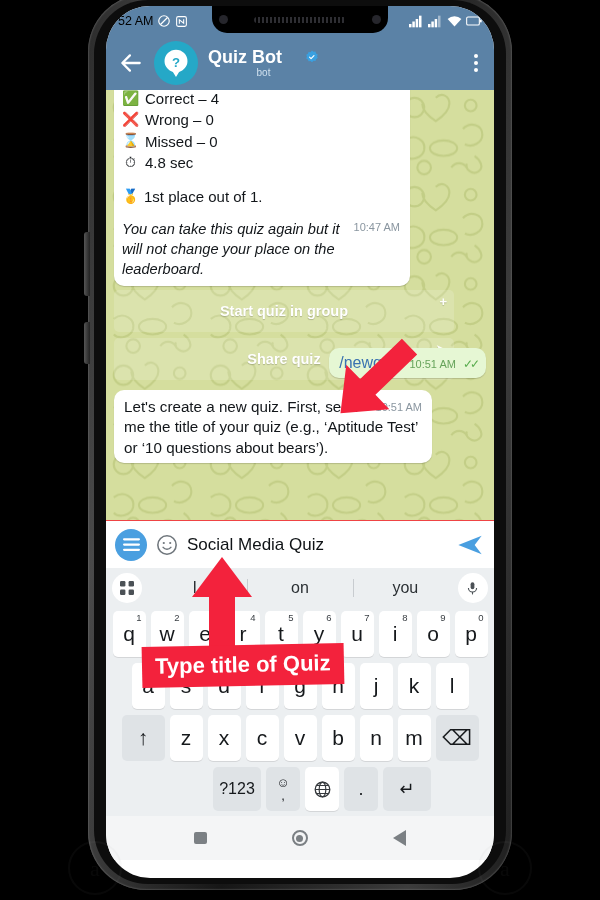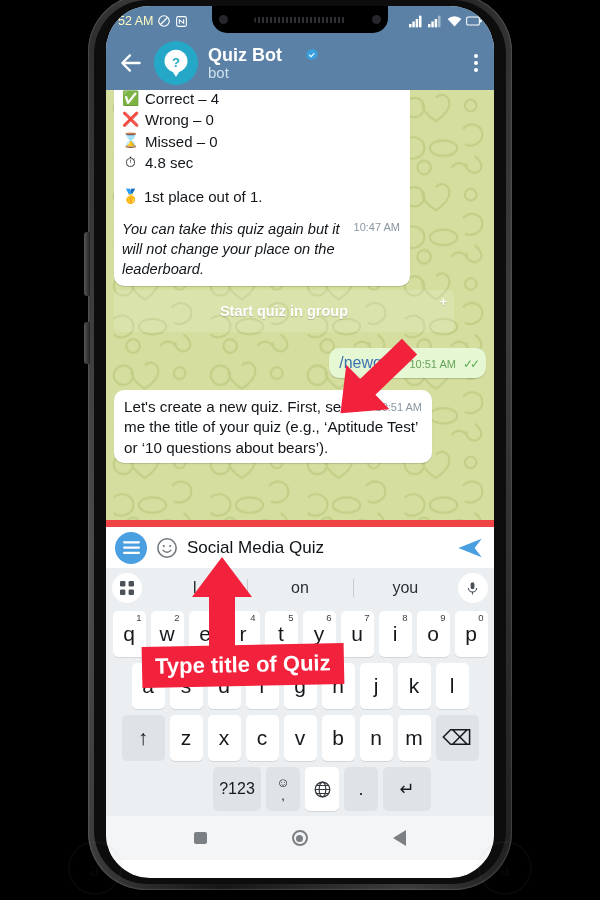--- a/index.html
+++ b/index.html
@@ -38,21 +38,21 @@
     position: absolute; left: 84px; width: 6px;
     background: linear-gradient(90deg,#555,#222);
     border-radius: 3px 0 0 3px;
   }
 
   
   #status-bar {
     position: relative;
     height: 30px;
     background: #5b82a6;
-    color: #fef9c3;
+    color: #000000;
     font-size: 12.5px;
     display: flex; align-items: center;
     padding: 0 12px;
   }
   #status-left { display:flex; align-items:center; gap:4px; white-space:nowrap; }
   #status-right { margin-left:auto; display:flex; align-items:center; gap:4px; }
   #notch {
     position:absolute; left:50%; transform:translateX(-50%);
     top:0; width:176px; height:27px;
     background:#000; border-radius: 0 0 15px 15px;
@@ -71,21 +71,21 @@
   #back-arrow { width:26px; height:26px; flex:0 0 auto; }
   #bot-avatar {
     width:44px; height:44px; border-radius:50%;
     background:#25a8c7; display:flex; align-items:center; justify-content:center;
     flex:0 0 auto;
   }
   #header-texts { display:flex; flex-direction:column; justify-content:center; line-height:1.12; }
   #header-title-row { display:flex; align-items:center; gap:23px; }
   #header-title { color:#fff; font-size:18px; font-weight:bold; }
   #verified-badge { width:14px; height:14px; }
-  #header-subtitle { color:#cfe0ee; font-size:15px; }
+  #header-subtitle { color:#cfe0ee; font-size:10px;text-align:center; }
   #menu-dots { margin-left:auto; display:flex; flex-direction:column; gap:3px; padding:6px 6px; }
   .dot { width:4px; height:4px; border-radius:50%; background:#fff; }
 
   
   #chat-body {
     position:relative; height:430px;
     background:#d5de9e;
     overflow:hidden;
   }
   #chat-pattern {
@@ -140,21 +140,21 @@
     box-shadow:0 1px 1px rgba(0,0,0,.16);
     font-size:15.2px; color:#12161a; line-height:1.34;
   }
   #in-time { float:right; font-size:11px; color:#8a96a0; margin-left:8px; margin-top:3px; }
 
   
   #input-bar {
     height:48px; background:#fff;
     display:flex; align-items:center; gap:9px;
     padding:0 10px 0 9px;
-    border-top:7px solid #ef4444;
+    border-top:1px solid #ef4444;
   }
   #attach-btn { width:32px; height:32px; border-radius:50%; background:#4a9fe0;
     display:flex; align-items:center; justify-content:center; flex:0 0 auto; }
   #emoji-btn { width:22px; height:22px; flex:0 0 auto; }
   #input-text { flex:1; font-size:17px; color:#0f1316; }
   #send-btn { width:28px; height:28px; flex:0 0 auto; }
 
   
   #keyboard { background:#eceff1; padding-bottom:2px; }
   #suggest-bar {
@@ -343,20 +343,24 @@
       <div id="result-italic">
         <span id="result-time">10:47 AM</span>
         <span>You can take this quiz again but it will not change your place on the leaderboard.</span>
       </div>
     </div>
 
     <div class="kb-btn" style="top:200px;">
       <span>Start quiz in group</span>
       <span class="kb-corner">+</span>
     </div>
+    <div class="kb-btn" style="top:248px;">
+      <span>Share quiz</span>
+      <span class="kb-corner">➤</span>
+    </div>
 
     <div id="bubble-out" class="msg">
       <span id="out-cmd">/newquiz</span>
       <span id="out-time">10:51 AM</span>
       <span id="out-ticks">✓✓</span>
     </div>
 
     <div id="bubble-in" class="msg">
       <span id="in-time">10:51 AM</span>
       <span>Let's create a new quiz. First, send me the title of your quiz (e.g., ‘Aptitude Test’ or ‘10 questions about bears’).</span>

